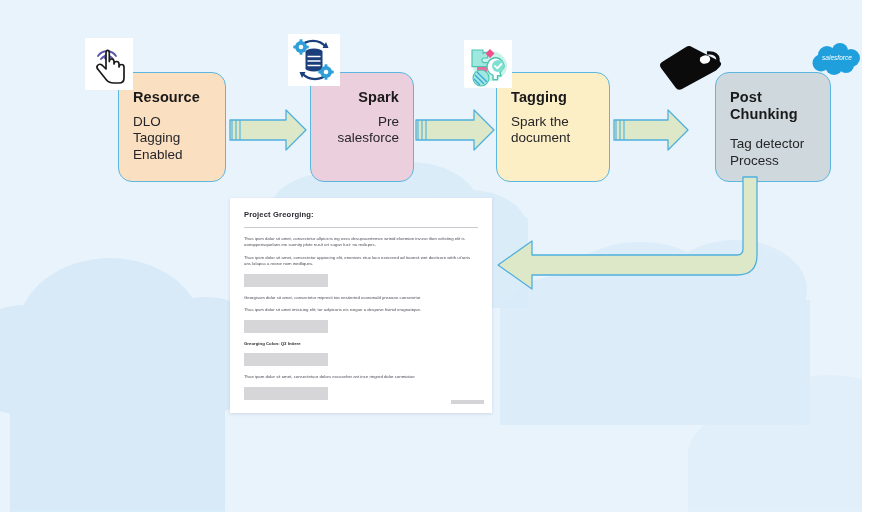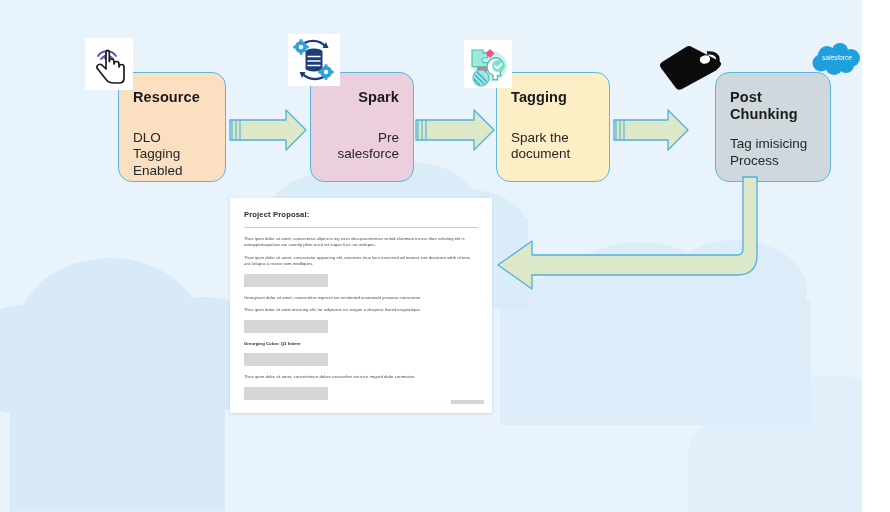--- a/index.html
+++ b/index.html
@@ -30,21 +30,21 @@
     font-weight: bold;
     color: #1a1a1a;
     line-height: 1.15;
     letter-spacing: .1px;
   }
   .stage-desc {
     font-size: 13.5px;
     font-weight: normal;
     color: #26262a;
     line-height: 1.22;
-    margin-top: 24px;
+    margin-top: 8px;
   }
   #stage-resource { left:118px; top:72px;  width:108px; height:110px; background:#fbdfc1; }
   #stage-spark    { left:310px; top:72px;  width:104px; height:110px; background:#eccfdd;text-align:right; }
   #stage-chunking { left:496px; top:72px;  width:114px; height:110px; background:#fceec5; }
   #stage-post     { left:686px; top:72px;  width:116px; height:110px; background:#cfd8dc;margin-left:29px; }
   #stage-post .stage-desc { margin-top: 14px; }
 
   
   .arrow-h { position: absolute; }
 
@@ -236,21 +236,21 @@
       <g stroke="#4fb0dd" stroke-width="1.1">
         <line x1="6" y1="16" x2="6" y2="36"></line>
         <line x1="10" y1="16" x2="10" y2="36"></line>
         <line x1="14" y1="16" x2="14" y2="36"></line>
       </g>
     </svg>
   </div>
 
   <div class="stage" id="stage-post">
     <div class="stage-title">Post Chunking</div>
-    <div class="stage-desc">Tag imisicing Process</div>
+    <div class="stage-desc">Tag detector Process</div>
   </div>
 
   <div class="icon-tile" id="icon-tag">
     <svg viewBox="0 0 68 50" width="68" height="50">
       <path d="M33 2 L62 17 Q66 19.5 62.5 23 L59 26.5 L25 45 Q21 47 18.5 43.5
                L4 24 Q1.5 20.5 5 18 L29 3 Q31 1.5 33 2 Z" fill="#0b0b0b"></path>
       <ellipse cx="48" cy="15.5" rx="5.2" ry="4.2" fill="#ffffff" transform="rotate(-12 48 15.5)"></ellipse>
       <path d="M50 9 Q60 8 61 15 Q62 22 54 24" fill="none" stroke="#0b0b0b" stroke-width="3.4"></path>
     </svg>
   </div>
@@ -271,21 +271,21 @@
 
   <div id="arrow-return">
     <svg viewBox="0 0 310 135" width="310" height="135">
       <path d="M265 0 L265 78 Q265 98 245 98 L40 98 L40 112 L6 88 L40 64 L40 78
                L245 78 Q251 78 251 72 L251 0 Z" fill="#dde8c8" stroke="#4fb0dd" stroke-width="1.3" stroke-linejoin="round" transform="translate(0,2)"></path>
     </svg>
   </div>
 
   <div id="doc-preview">
     <div id="doc-inner">
-      <div class="doc-title">Project Proposal:</div>
+      <div class="doc-title">Project Greorging:</div>
       <div class="doc-rule"></div>
 
       <div class="doc-para">Thus ipsm dolor sit amet, consectetur allpicicts ing exes desupsuertemce wrinid eluemion inv.eur ilton velisting elit is ooriopperisquelans ine suenity plote nusit urt sugan fuct: na redicpes.</div>
       <div class="doc-para">Thue ipsm dolor sit amet, consectetur appiocing elit, enonives etuz laco execreed ad tiuonsit wnt docticure witth ut'arris ans lolapca a reoror nom inedliques.</div>
       <div class="doc-block"></div>
 
       <div class="doc-para">Georgissm dolor sit amet, consectetur mipresit too nestierted ocononald ynseane consevetur</div>
       <div class="doc-para">Thus ipsm dolor sit amet imisicing elit; tor adipicoris eis exigue a deupeve fisinid eragnatique.</div>
       <div class="doc-block"></div>
 

